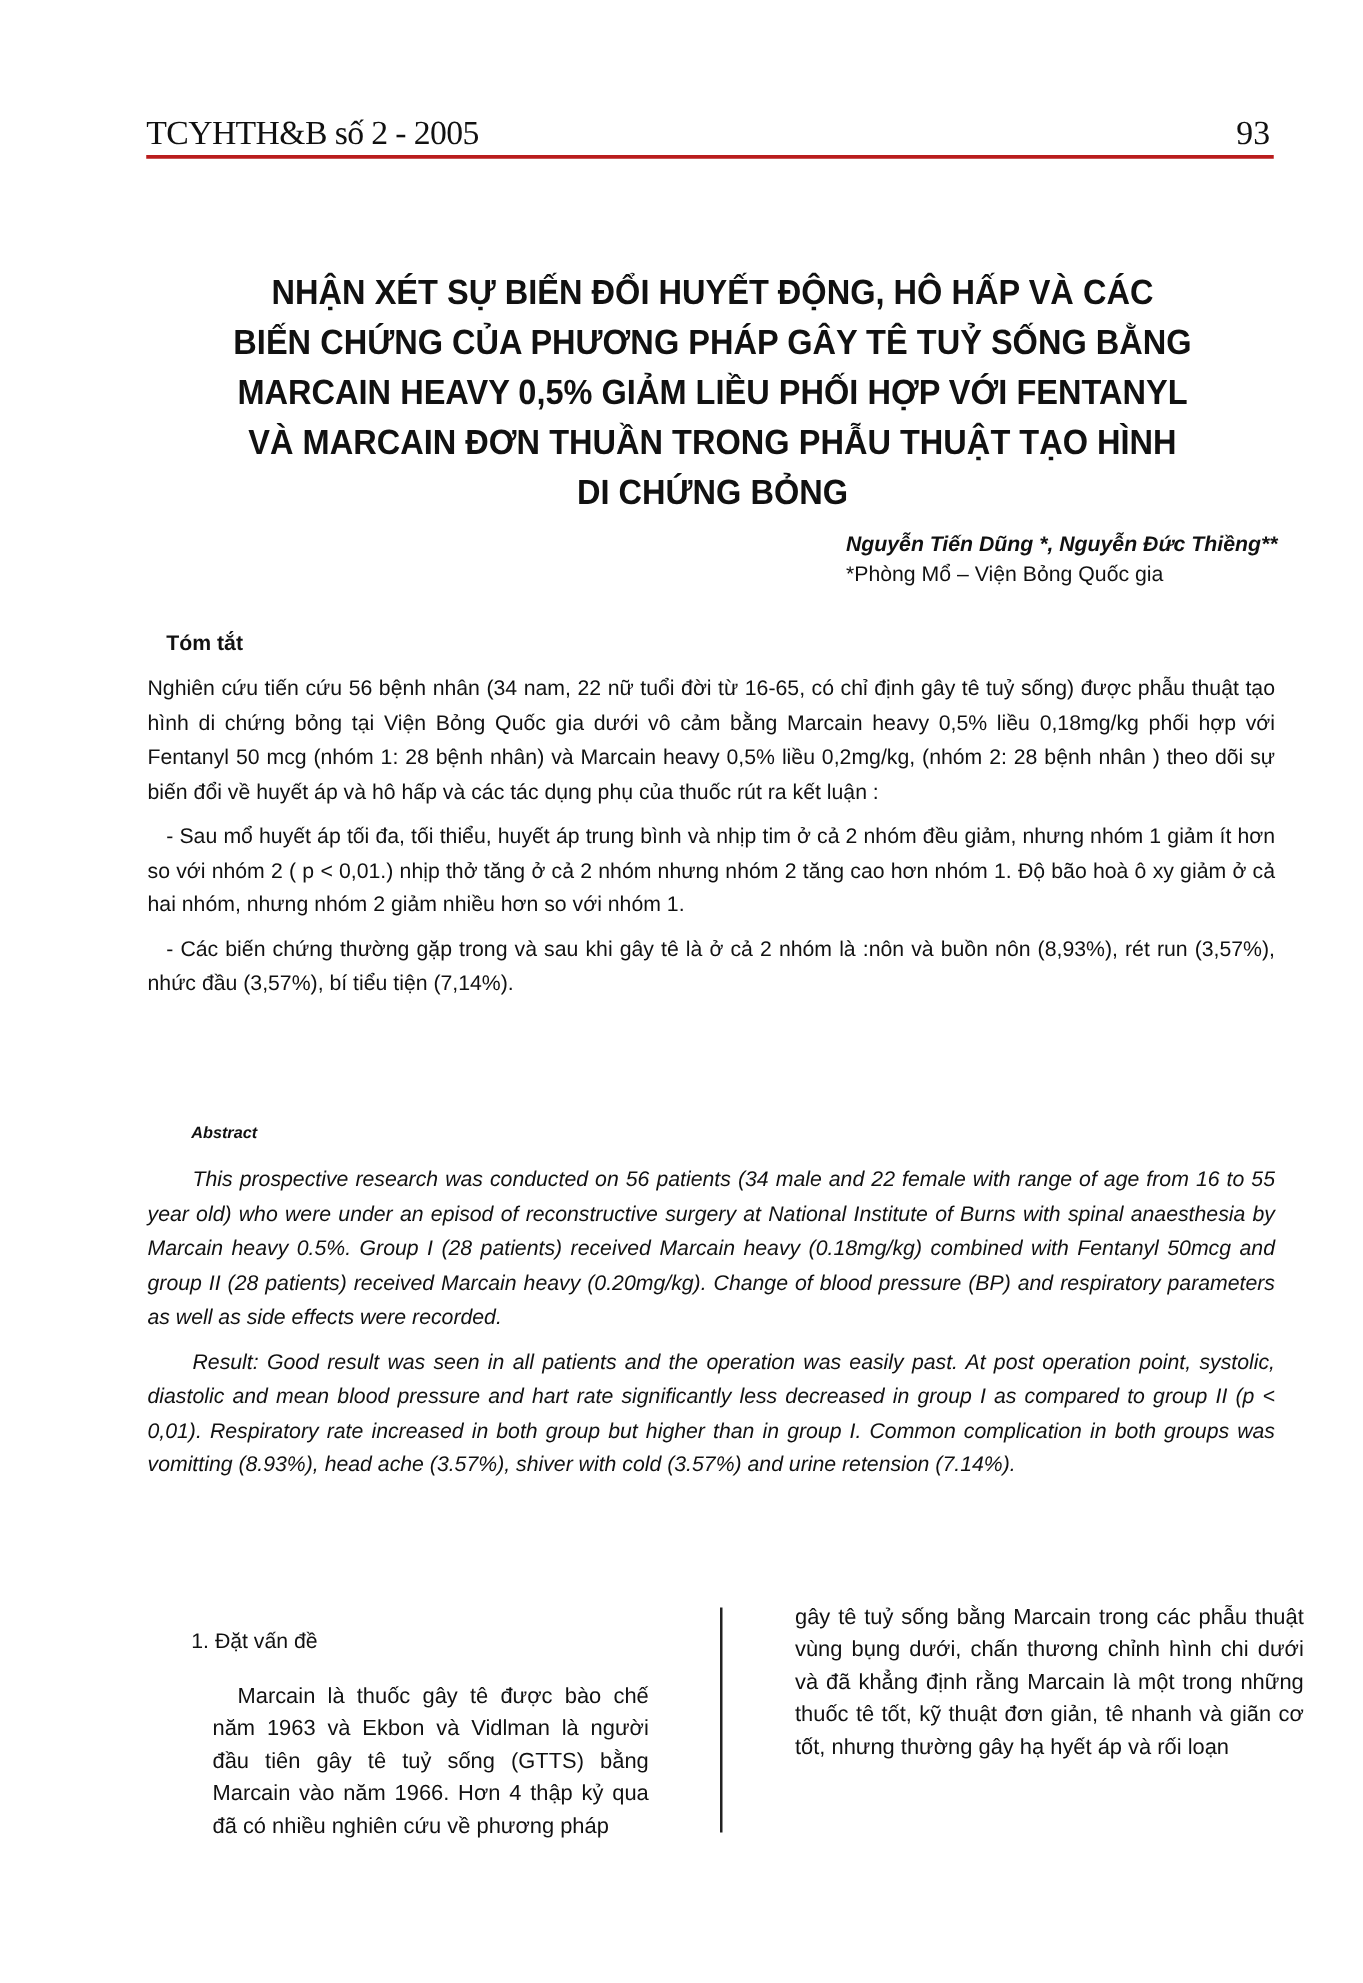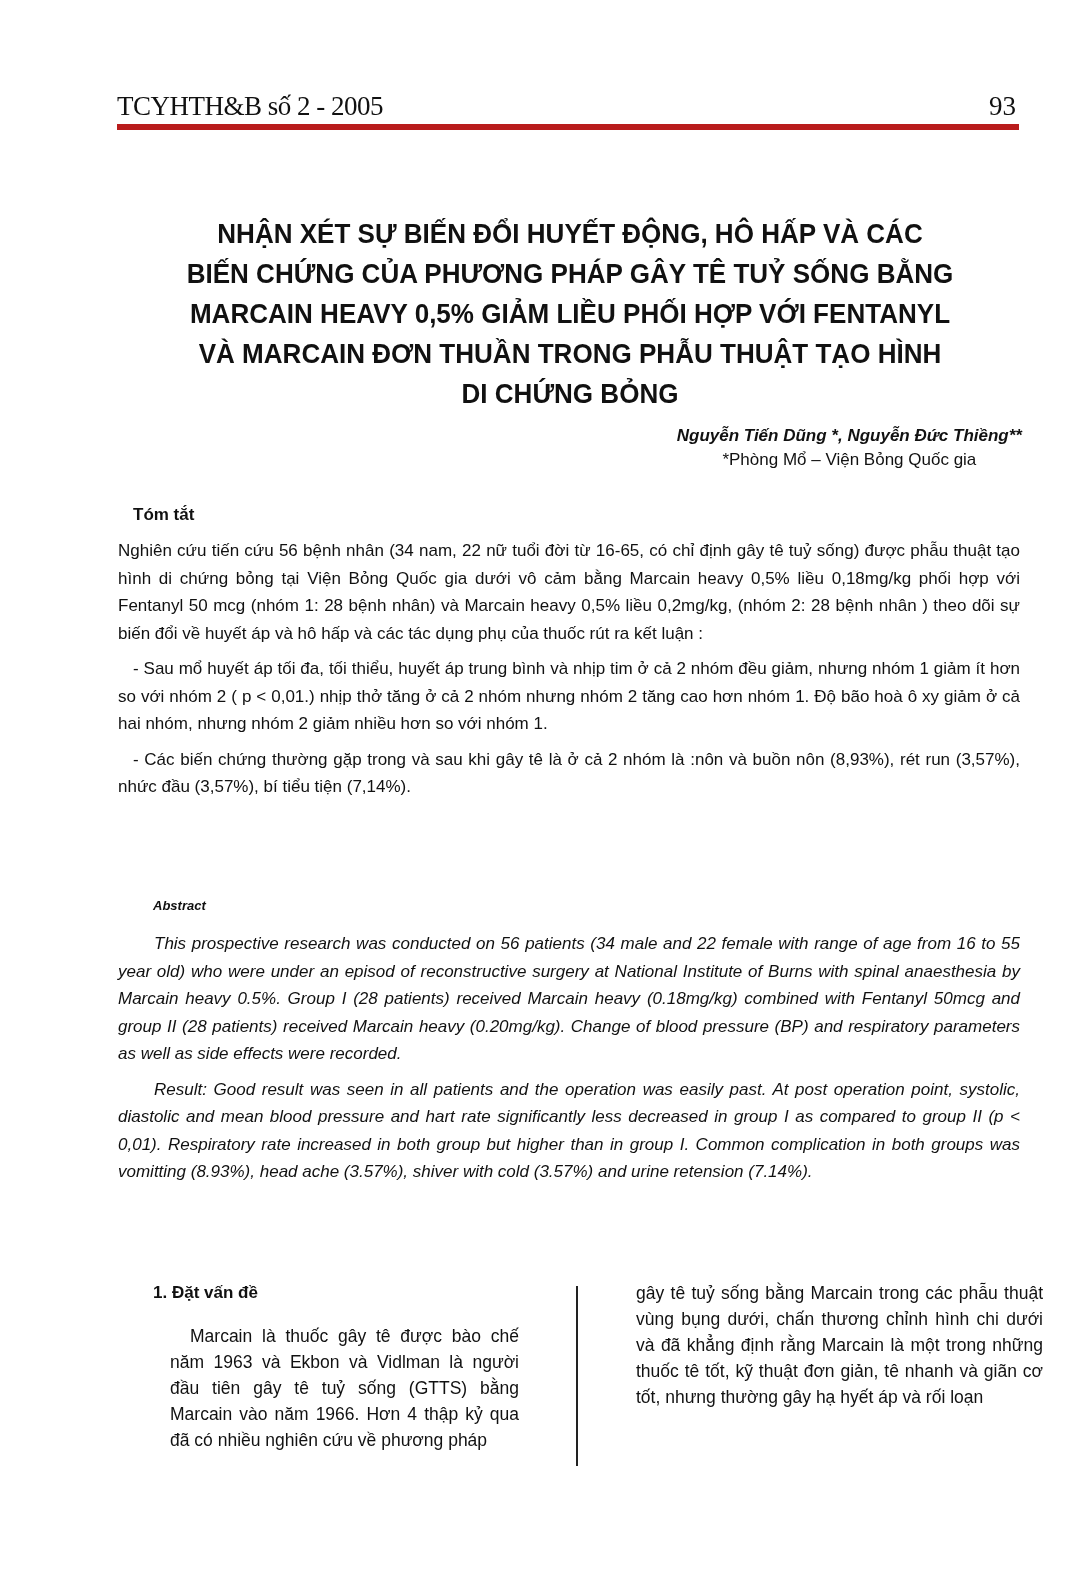--- a/index.html
+++ b/index.html
@@ -3,37 +3,37 @@
 <meta charset="utf-8">
 <style>
   html, body { margin: 0; padding: 0; background: #ffffff; }
   body {
     width: 1090px; height: 1586px; position: relative; overflow: hidden;
     color: #111111;
     font-family: "Liberation Sans", sans-serif;
   }
   .running-head {
     position: absolute; left: 117px; top: 88px; width: 902px; height: 36px;
-    border-bottom: 6px solid #b91c1c;
+    border-bottom: 3px solid #b91c1c;
     font-family: "Liberation Serif", serif;
     font-size: 27px; line-height: 36px;
   }
   .running-head .journal { position: absolute; left: 0; top: 0; letter-spacing: -0.5px; }
   .running-head .page-number { position: absolute; right: 3px; top: 0; }
 
   .title {
     position: absolute; left: 110px; top: 214px; width: 920px;
     text-align: center; font-weight: bold;
     font-size: 28px; line-height: 40px;
     letter-spacing: 0px; transform: scaleX(0.93); transform-origin: center top;
   }
   .title div { white-space: nowrap; }
 
   .authors-block {
-    position: absolute; right: 68px; top: 424px; text-align: center;
+    position: absolute; right: 68px; top: 424px; text-align: left;
     font-size: 17px; line-height: 24px;
   }
   .authors { font-style: italic; font-weight: bold; }
 
   .summary-heading {
     position: absolute; left: 133px; top: 505px;
     font-weight: bold; font-size: 17px;
   }
   .block {
     position: absolute; left: 118px; width: 902px;
@@ -46,21 +46,21 @@
 
   .abstract-heading {
     position: absolute; left: 153px; top: 898px;
     font-weight: bold; font-style: italic; font-size: 13px;
   }
 
   .col-left {
     position: absolute; left: 153px; top: 1280px; width: 383px;
     font-size: 17.5px; line-height: 26px; text-align: justify;
   }
-  .col-left .section-heading { font-weight: bold; font-size: 17px; margin-bottom: 2px; line-height: 26px; }
+  .col-left .section-heading { font-weight: normal; font-size: 17px; margin-bottom: 2px; line-height: 26px; margin-top: 20px; }
   .col-left p { margin: 17px; text-indent: 20px; }
   .col-divider {
     position: absolute; left: 576px; top: 1286px; width: 2px; height: 180px;
     background: #222;
   }
   .col-right {
     position: absolute; left: 613px; top: 1280px; width: 407px;
     font-size: 17.5px; line-height: 26px; text-align: justify; margin-left: 23px;
   }
   .col-right p { margin: 0; }

